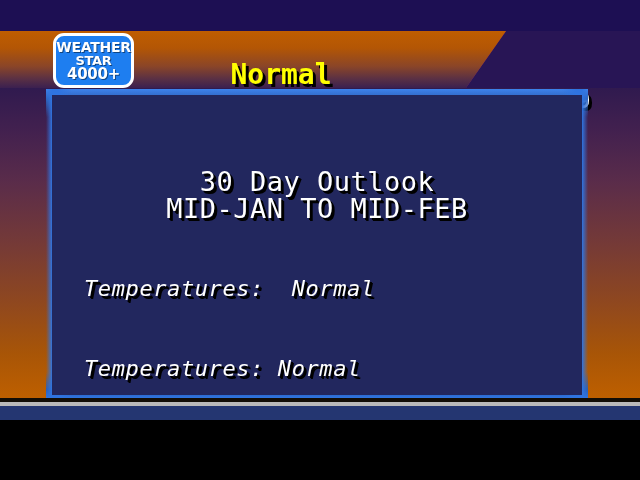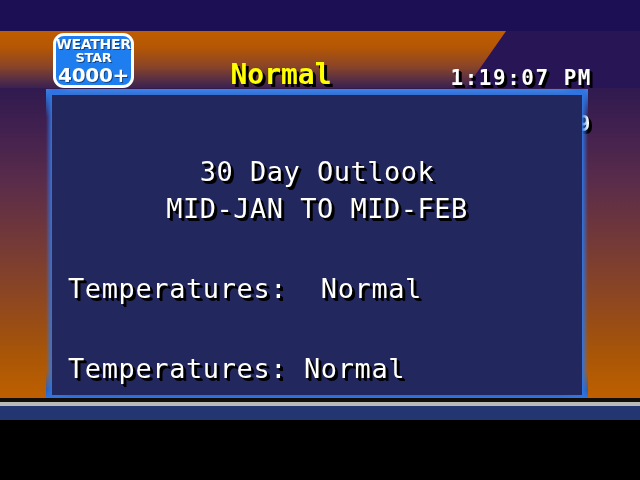--- a/index.html
+++ b/index.html
@@ -106,21 +106,21 @@
     display: block;
     color: #ffffff;
     font-family: "DejaVu Sans", sans-serif;
     font-weight: bold;
     letter-spacing: -0.3px;
     text-shadow: 1px 1px 0 rgba(0,0,0,0.45);
     line-height: 1.02;
   }
   .logo .l1 { font-size: 14px; }
   .logo .l2 { font-size: 13px; }
-  .logo .l3 { font-size: 20px; }
+  .logo .l3 { font-size: 15px; }
 
   
   .title {
     position: absolute;
     left: 163px; top: 30px;
     color: #ffff00;
     font-size: 28px;
     font-weight: bold;
     line-height: 30px;
     white-space: pre;
@@ -183,31 +183,32 @@
   .center-line {
     position: absolute;
     width: 530px;
     text-align: center;
     font-size: 27px;
     line-height: 32px;
     white-space: pre;
     letter-spacing: 0.5px;
     text-shadow: 2px 2px 0 #000, 3px 3px 0 #000;
   }
-  .l-outlook { top: 61px; }
+  .l-outlook { top: 71px; }
   .l-range   { top: 98px; }
 
   .kv {
     position: absolute;
-    left: 16px;
-    font-size: 27px;
+    left: 32px;
+    font-size: 22px;
     line-height: 32px;
     white-space: pre;
     letter-spacing: 0.6px;
     text-shadow: 2px 2px 0 #000, 3px 3px 0 #000;
+    font-style: italic;
   }
   .kv-temp   { top: 178px; }
   .kv-precip { top: 258px; }
 </style>
 </head>
 <body>
 
 <div id="screen">
 
   <div class="bg-top"></div>
@@ -220,21 +221,20 @@
     <span class="l2">STAR</span>
     <span class="l3">4000+</span>
   </div>
 
   <div class="title">
     <span class="t1">Normal</span>
     <span class="t2">Outlook</span>
   </div>
 
   <div class="clock">
-    <span class="d1">1:19:07 PM</span>
     <span class="d2">SUN JAN 29</span>
   </div>
 
   <div class="panel-glow"></div>
   <div class="panel"></div>
 
   <div class="panel-inner">
     <div class="center-line l-outlook">30 Day Outlook</div>
     <div class="center-line l-range">MID-JAN TO MID-FEB</div>
     <div class="kv kv-temp">Temperatures:  Normal</div>

